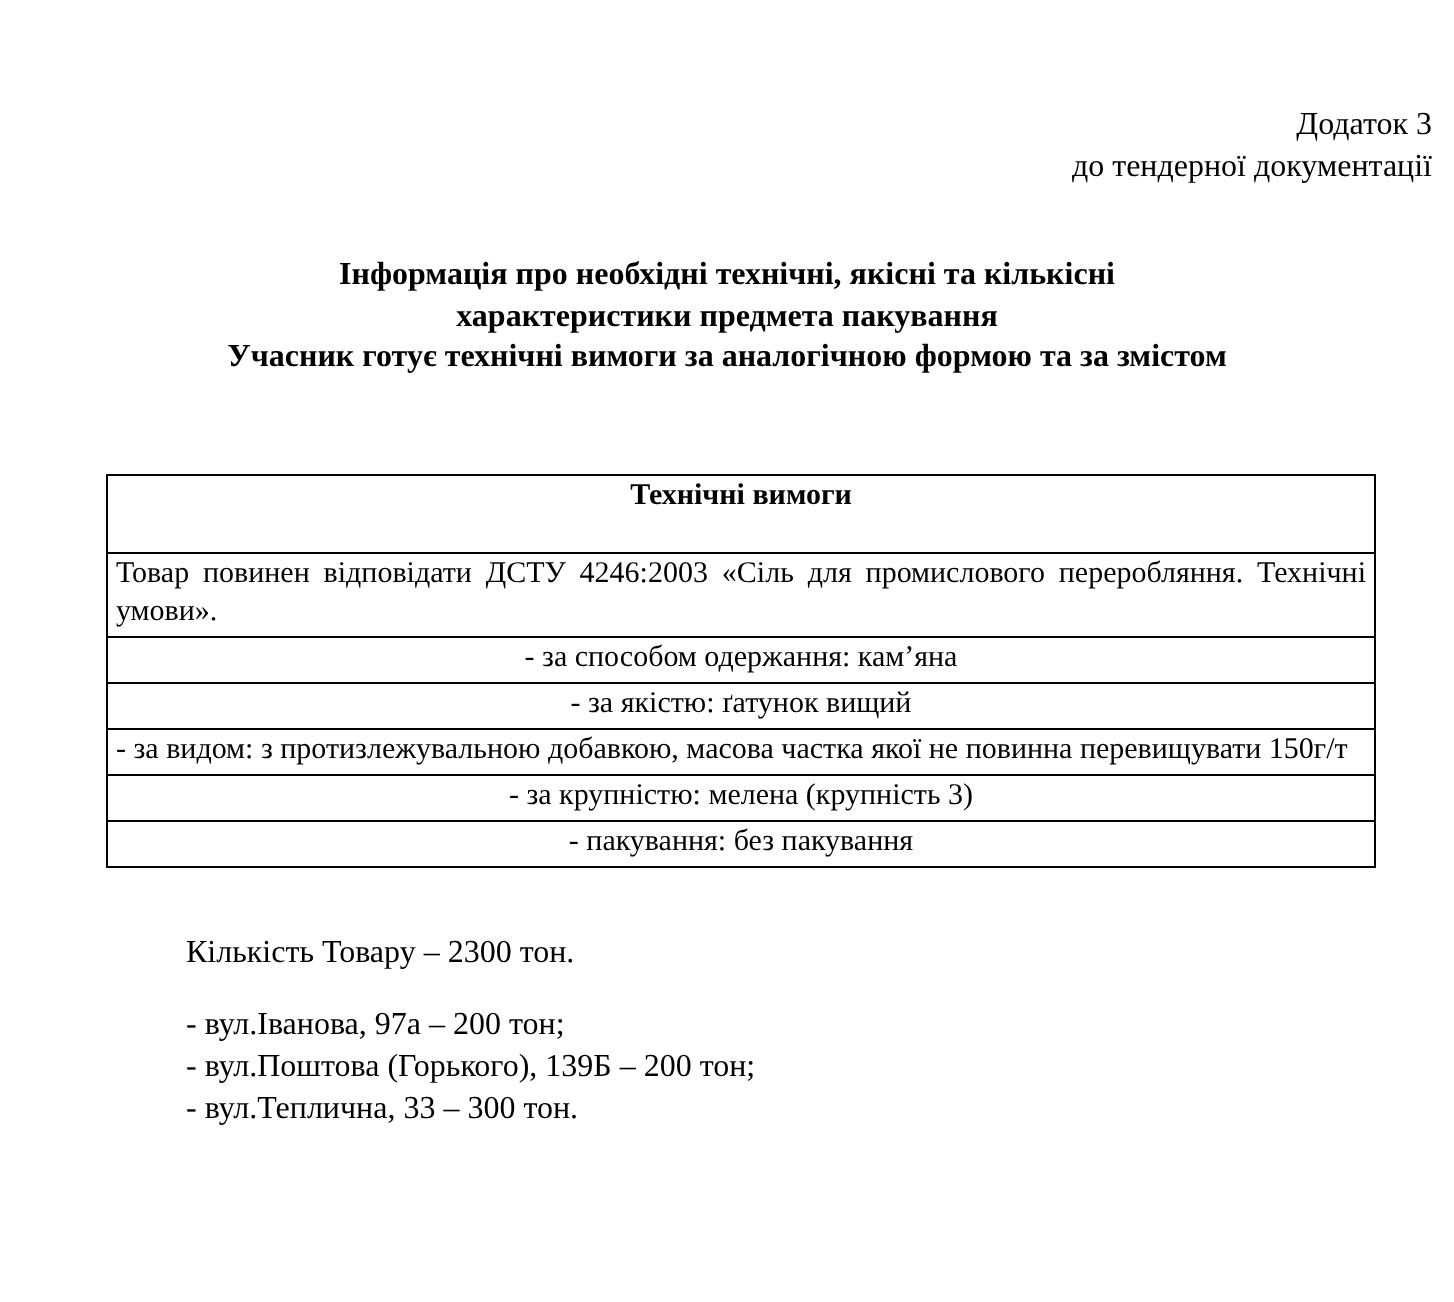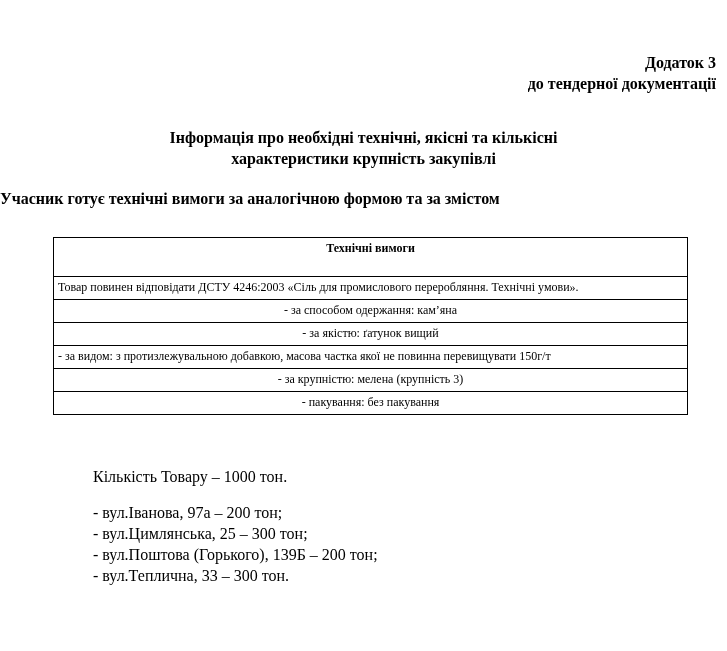--- a/index.html
+++ b/index.html
@@ -15,49 +15,50 @@
     color: #000000;
     font-family: "Liberation Serif", "DejaVu Serif", serif;
     font-size: 16px;
     overflow: hidden;
   }
   .annex {
     position: absolute;
     top: 52px;
     right: 11px;
     text-align: right;
-    font-weight: bold;
+    font-weight: normal;
     line-height: 21px;
     white-space: nowrap;
   }
   .doc-title {
     position: absolute;
     top: 127px;
     left: 0;
     width: 100%;
     text-align: center;
     font-weight: bold;
     line-height: 21px;
   }
   .doc-subtitle {
     position: absolute;
-    top: 188px;
+    top: 168px;
     left: 0;
     width: 100%;
+    text-align: center;
     font-weight: bold;
     line-height: 21px;
   }
   table.req-table {
     position: absolute;
     left: 53px;
     top: 237px;
     width: 635px;
     border-collapse: collapse;
     table-layout: fixed;
-    font-size: 12px;
+    font-size: 15px;
     line-height: 19px;
   }
   table.req-table td {
     border: 1px solid #000000;
     padding: 1px 4px 2px 4px;
     vertical-align: top;
     text-align: center;
   }
   table.req-table td.hdr {
     font-weight: bold;
@@ -86,21 +87,21 @@
 
 <div class="page">
 
   <div class="annex">
     <div>Додаток 3</div>
     <div>до тендерної документації</div>
   </div>
 
   <div class="doc-title">
     <div>Інформація про необхідні технічні, якісні та кількісні</div>
-    <div>характеристики крупність закупівлі</div>
+    <div>характеристики предмета пакування</div>
   </div>
 
   <div class="doc-subtitle">Учасник готує технічні вимоги за аналогічною формою та за змістом</div>
 
   <table class="req-table">
     <tbody>
       <tr>
         <td class="hdr">Технічні вимоги</td>
       </tr>
       <tr>
@@ -118,20 +119,19 @@
       <tr>
         <td>- за крупністю: мелена (крупність 3)</td>
       </tr>
       <tr>
         <td>- пакування: без пакування</td>
       </tr>
     </tbody>
   </table>
 
   <div class="body-block">
-    <p class="quantity-line">Кількість Товару – 1000 тон.</p>
+    <p class="quantity-line">Кількість Товару – 2300 тон.</p>
     <p>- вул.Іванова, 97а – 200 тон;</p>
-    <p>- вул.Цимлянська, 25 – 300 тон;</p>
     <p>- вул.Поштова (Горького), 139Б – 200 тон;</p>
     <p>- вул.Теплична, 33 – 300 тон.</p>
   </div>
 
 </div>
 
 </body></html>

